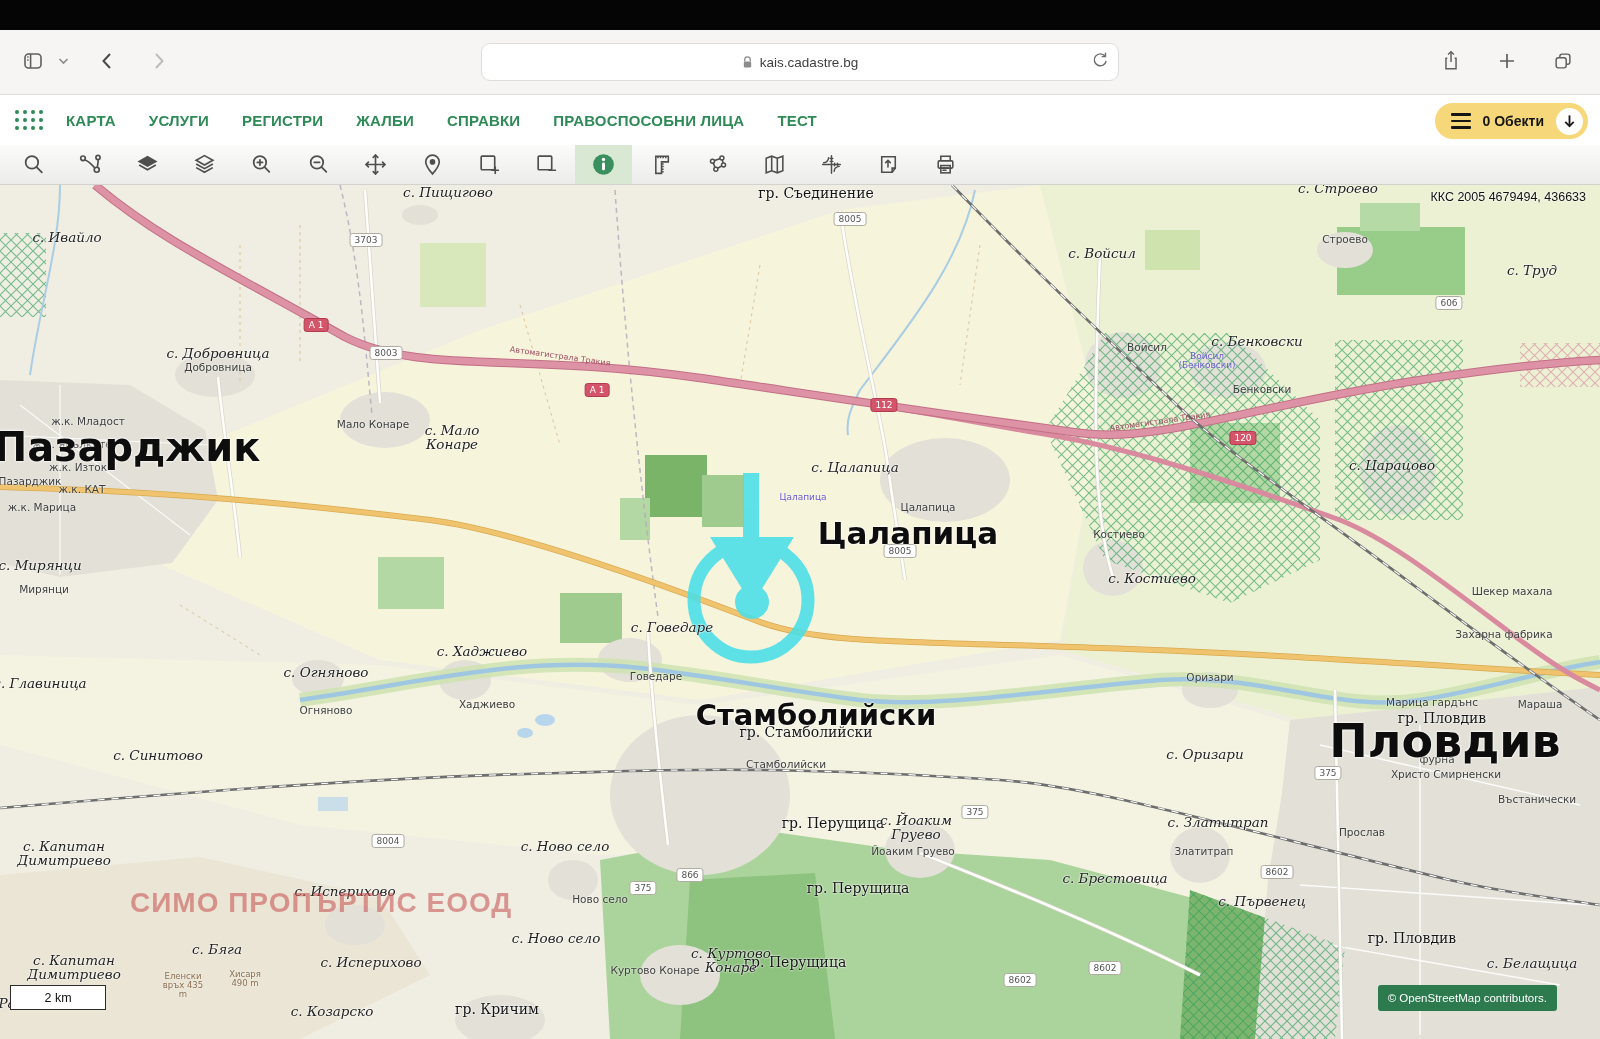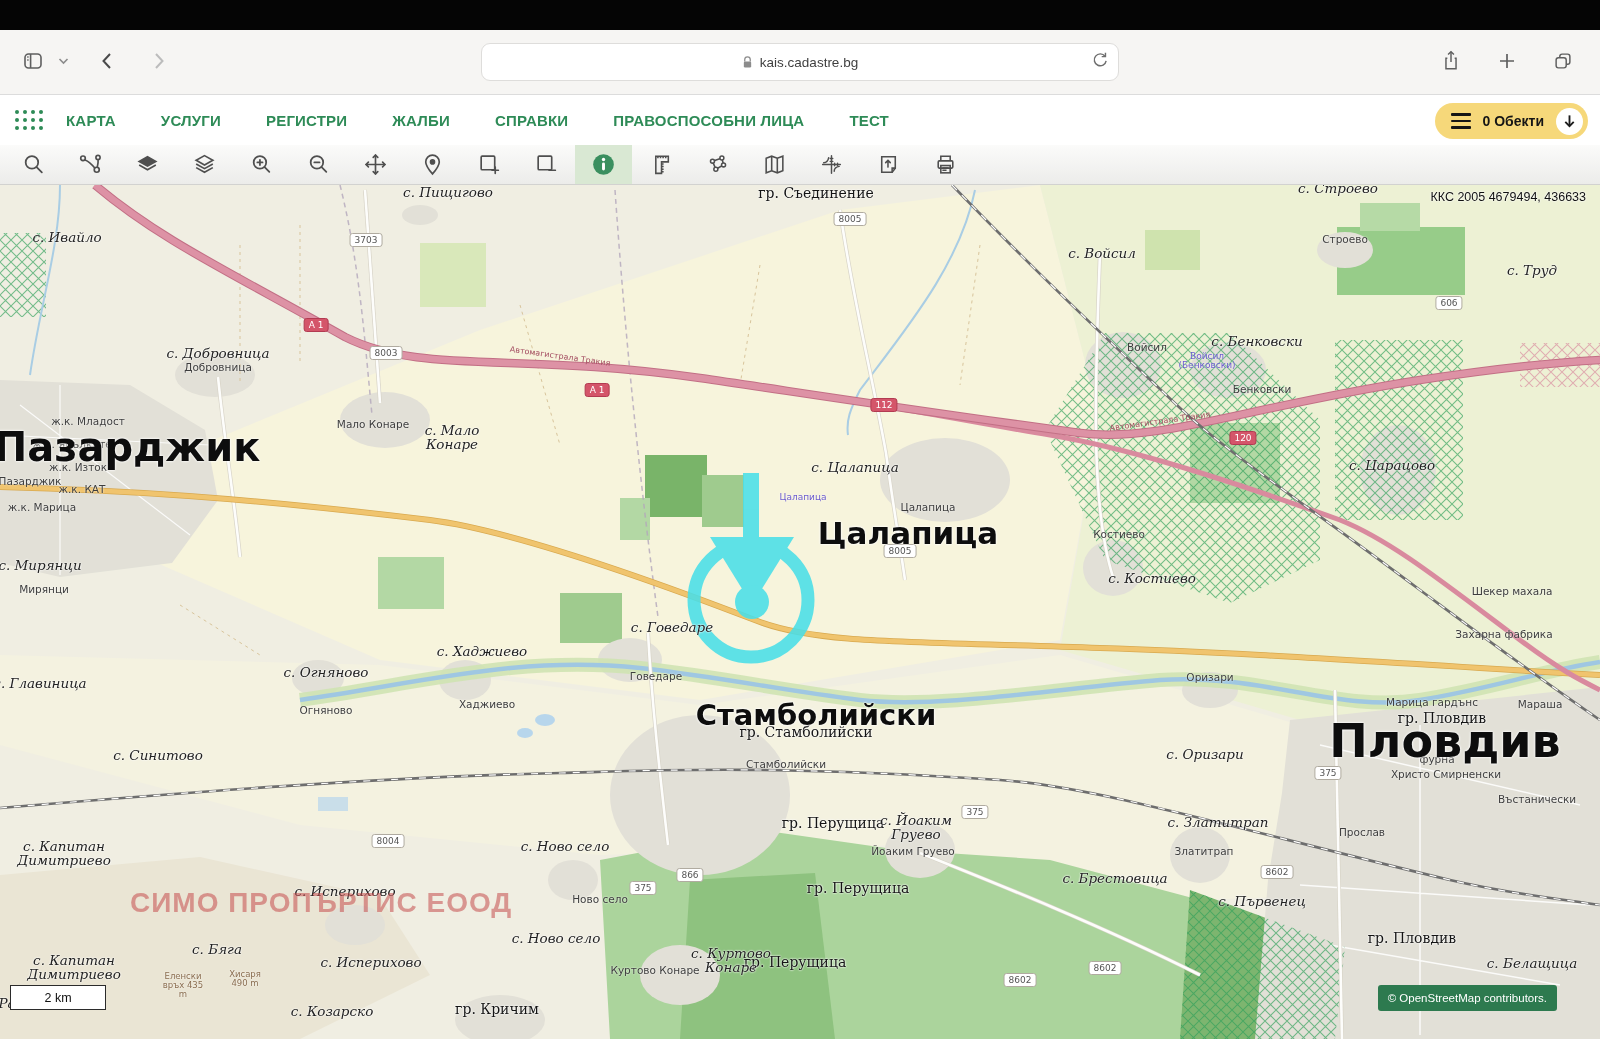--- a/index.html
+++ b/index.html
@@ -13,21 +13,21 @@
   .chrome .left-controls{position:absolute;left:18px;top:16px;display:flex;align-items:center;gap:22px;}
   .chrome .right-controls{position:absolute;right:22px;top:16px;display:flex;align-items:center;gap:26px;}
   .chrome-btn{width:30px;height:30px;display:flex;align-items:center;justify-content:center;cursor:default;}
   .urlbar{position:absolute;left:50%;top:13px;transform:translateX(-50%);width:636px;height:36px;background:#ffffff;border:1px solid #dedddb;border-radius:9px;display:flex;align-items:center;justify-content:center;gap:7px;color:#3f3f3f;font-size:13.5px;}
   .urlbar .reload{position:absolute;right:10px;top:6px;}
 
   
   .navbar{position:absolute;left:0;top:95px;width:100%;height:50px;background:#fff;display:flex;align-items:center;}
   .apps-grid{margin-left:15px;display:grid;grid-template-columns:repeat(4,5px);grid-auto-rows:5px;gap:3px;}
   .apps-grid i{width:4px;height:4px;border-radius:50%;background:#2e8b57;}
-  .nav-items{display:flex;align-items:center;gap:45px;margin-left:22px;text-align:center;}
+  .nav-items{display:flex;align-items:center;gap:33px;margin-left:22px;text-align:center;}
   .nav-item{color:#2e8b57;font-weight:bold;font-size:15px;letter-spacing:.2px;cursor:pointer;white-space:nowrap;}
   .objects-pill{position:absolute;right:12px;top:8px;height:36px;background:#f6d87a;border-radius:18px;display:flex;align-items:center;gap:12px;padding:0 5px 0 16px;cursor:pointer;}
   .hamburger{display:flex;flex-direction:column;gap:4px;}
   .hamburger i{display:block;width:20px;height:2.6px;background:#151515;border-radius:1px;}
   .objects-label{font-size:14px;font-weight:bold;color:#151515;white-space:nowrap;}
   .pill-circle{width:27px;height:27px;border-radius:50%;background:#fff;display:flex;align-items:center;justify-content:center;}
 
   
   .toolbar{position:absolute;left:0;top:145px;width:100%;height:40px;background:linear-gradient(#fbfbfa,#ececea);border-bottom:1px solid #d2d2d0;box-sizing:border-box;display:flex;align-items:stretch;padding-left:5px;}
   .tool{width:57px;display:flex;align-items:center;justify-content:center;cursor:pointer;}

